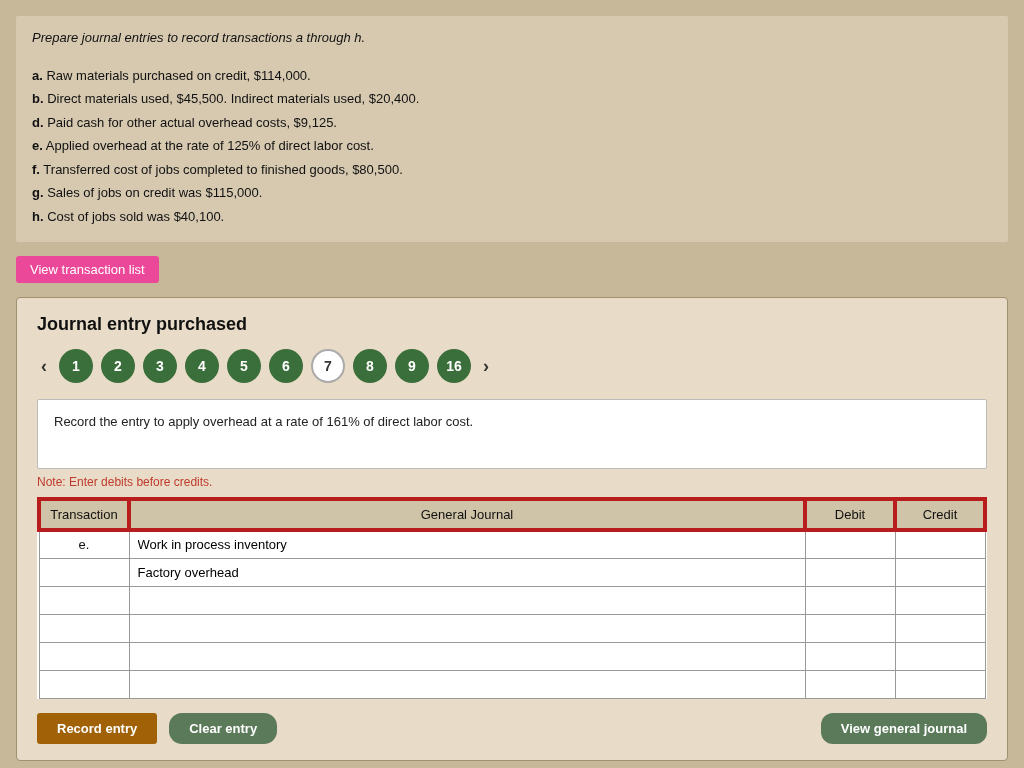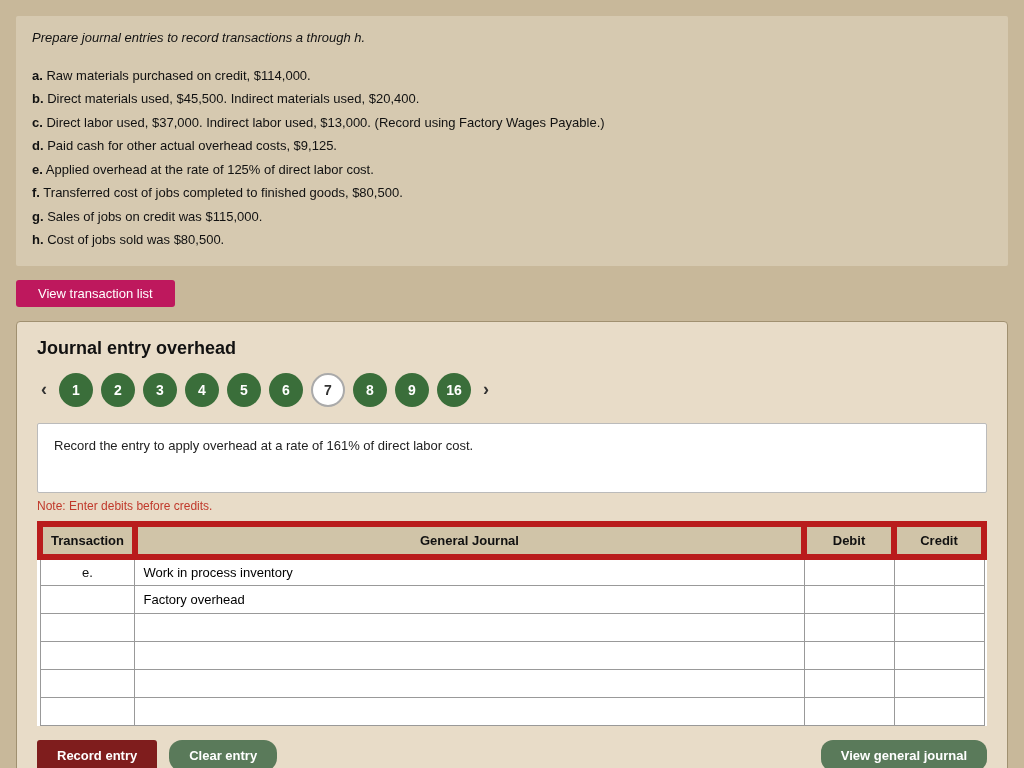--- a/index.html
+++ b/index.html
@@ -25,23 +25,23 @@
     .instructions p.title {
       margin-bottom: 18px;
       font-style: italic;
     }
     .instructions p strong {
       font-weight: bold;
       font-style: normal;
     }
     .view-transaction-btn {
       display: inline-block;
-      background: #be185d;
-      color: white;
-      padding: 6px 22px;
+      background: #ec4899;
+      color: white;
+      padding: 6px 14px;
       border: none;
       border-radius: 3px;
       cursor: pointer;
       font-size: 13px;
       margin-bottom: 14px;
     }
     .journal-worksheet {
       background: #e8dcc8;
       border: 1px solid #a09070;
       border-radius: 4px;
@@ -104,24 +104,24 @@
       margin-top: 4px;
     }
     .journal-table {
       width: 100%;
       border-collapse: collapse;
       background: white;
       margin-bottom: 14px;
     }
     .journal-table th {
       background: #d0c4a8;
-      border: 6px solid #b91c1c;
+      border: 4px solid #b91c1c;
       padding: 6px 8px;
       text-align: center;
-      font-weight: bold;
+      font-weight: normal;
       font-size: 13px;
     }
     .journal-table th.general-journal {
       text-align: center;
     }
     .journal-table td {
       border: 1px solid #999;
       padding: 5px 8px;
       height: 28px;
       font-size: 13px;
@@ -139,21 +139,21 @@
       width: 100%;
       font-size: 13px;
       background: transparent;
     }
     .action-buttons {
       display: flex;
       gap: 12px;
       align-items: center;
     }
     .btn-record {
-      background: #7f1d1d;
+      background: #a16207;
       color: white;
       border: none;
       padding: 8px 20px;
       border-radius: 3px;
       cursor: pointer;
       font-size: 13px;
       font-weight: bold;
     }
     .btn-clear {
       background: #5a7a5a;
@@ -179,32 +179,31 @@
   </style>
 </head>
 <body>
 
 
 
 <div class="instructions">
   <p class="title">Prepare journal entries to record transactions a through h.</p>
   <p><strong>a.</strong> <span>Raw materials purchased on credit, $114,000.</span></p>
   <p><strong>b.</strong> <span>Direct materials used, $45,500. Indirect materials used, $20,400.</span></p>
-  <p><strong>c.</strong> <span>Direct labor used, $37,000. Indirect labor used, $13,000. (Record using Factory Wages Payable.)</span></p>
   <p><strong>d.</strong> <span>Paid cash for other actual overhead costs, $9,125.</span></p>
   <p><strong>e.</strong> <span>Applied overhead at the rate of 125% of direct labor cost.</span></p>
   <p><strong>f.</strong> <span>Transferred cost of jobs completed to finished goods, $80,500.</span></p>
   <p><strong>g.</strong> <span>Sales of jobs on credit was $115,000.</span></p>
-  <p><strong>h.</strong> <span>Cost of jobs sold was $80,500.</span></p>
+  <p><strong>h.</strong> <span>Cost of jobs sold was $40,100.</span></p>
 </div>
 
 <button class="view-transaction-btn">View transaction list</button>
 
 <div class="journal-worksheet">
-  <div class="worksheet-title">Journal entry overhead</div>
+  <div class="worksheet-title">Journal entry purchased</div>
 
   <div class="nav-row">
     <button class="nav-arrow">‹</button>
     <button class="step-btn">1</button>
     <button class="step-btn">2</button>
     <button class="step-btn">3</button>
     <button class="step-btn">4</button>
     <button class="step-btn">5</button>
     <button class="step-btn">6</button>
     <button class="step-btn active">7</button>

